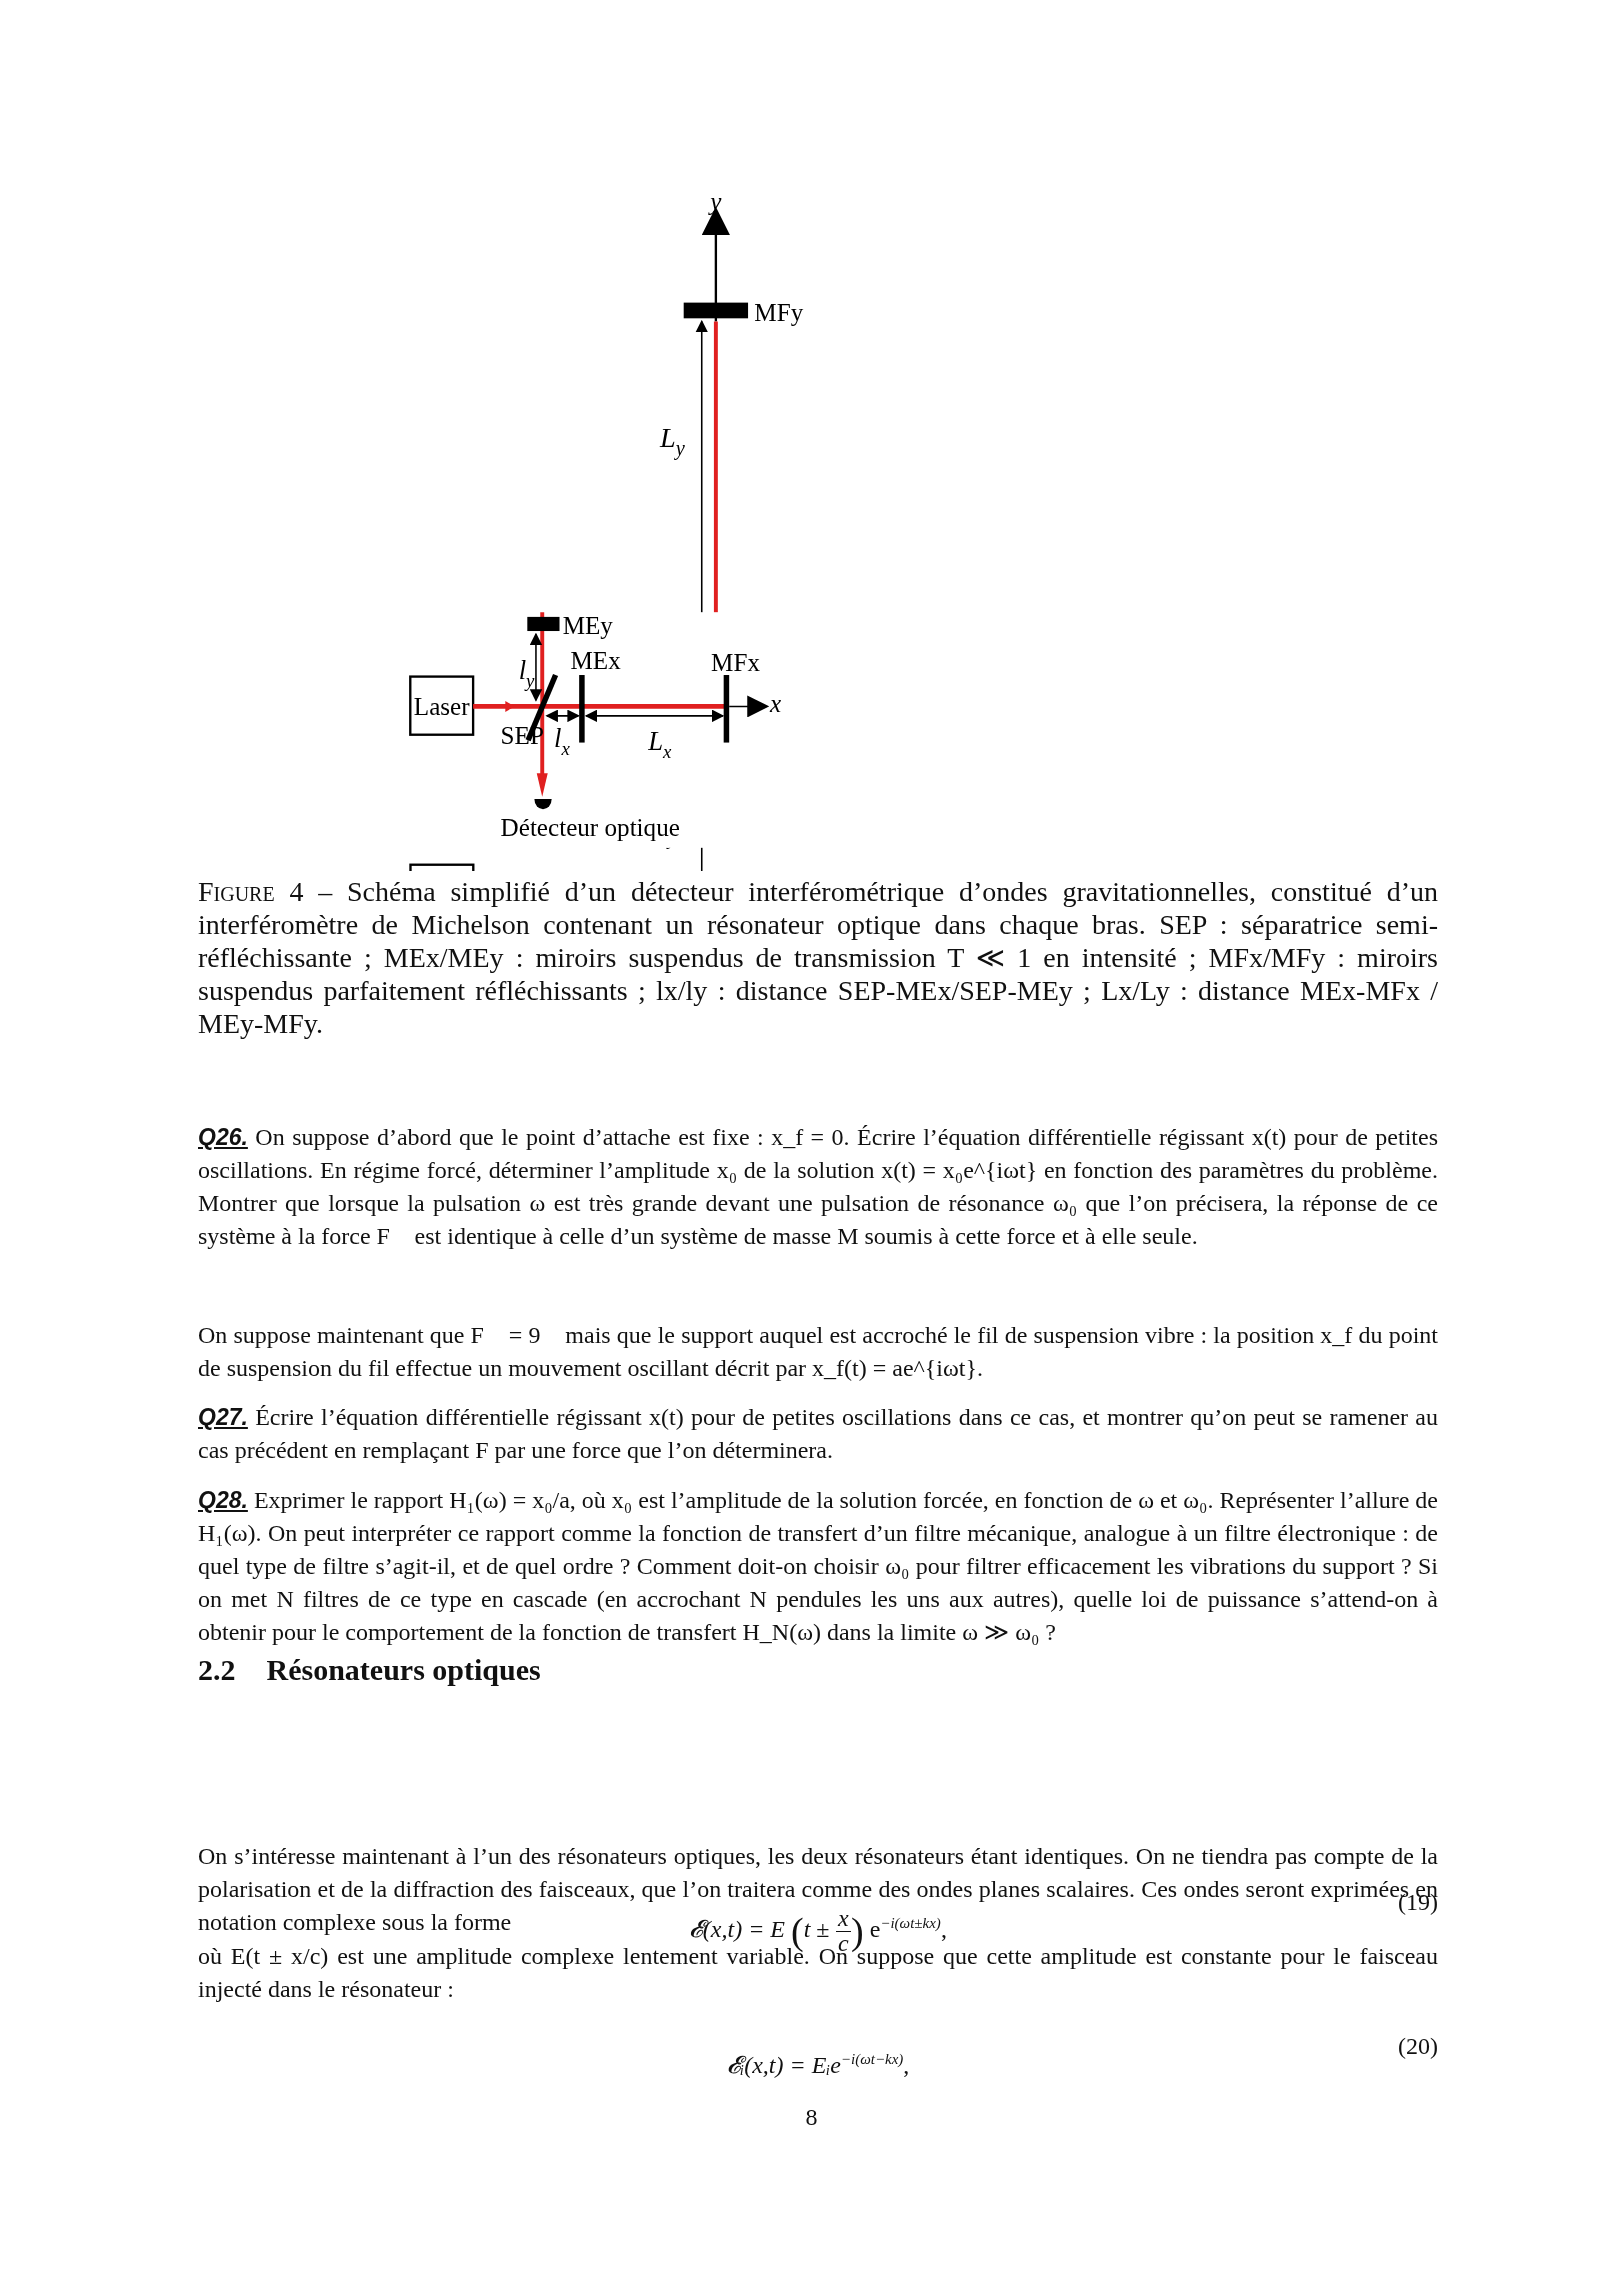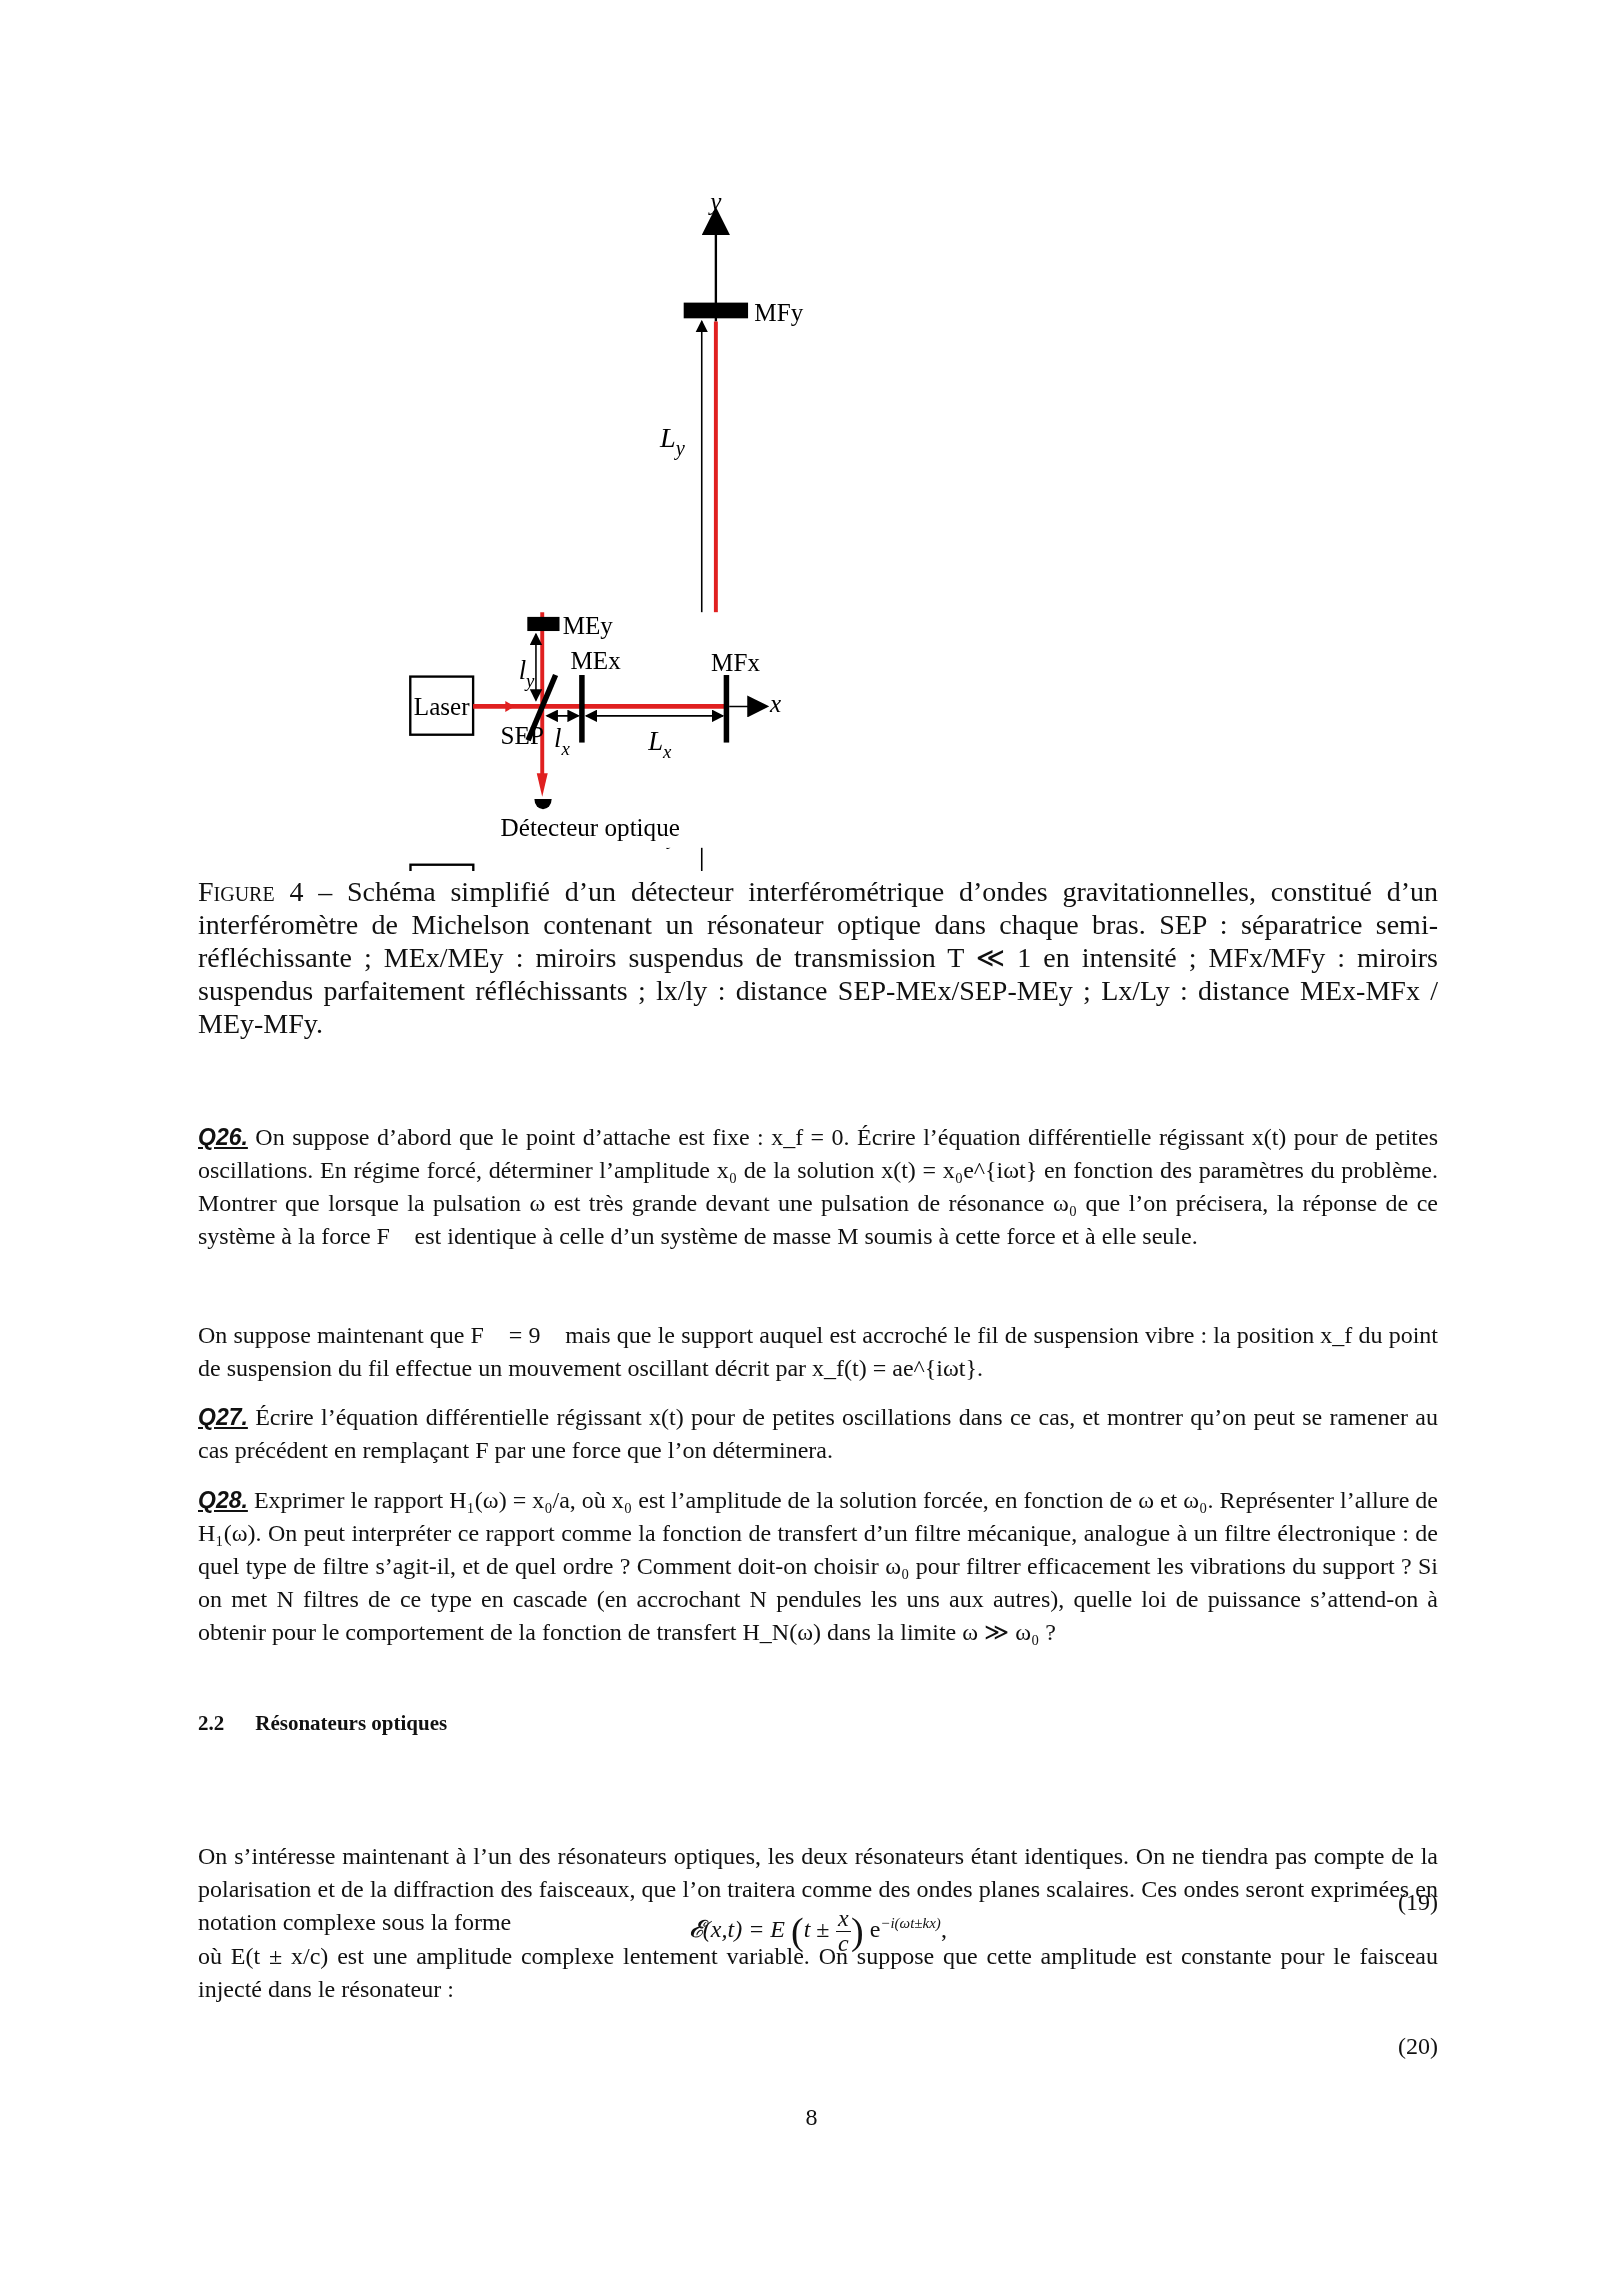--- a/index.html
+++ b/index.html
@@ -8,21 +8,21 @@
   .figure { position: absolute; left: 393px; top: 188px; width: 864px; height: 683px; }
   .figure svg { width: 100%; height: 100%; }
   .caption { position: absolute; left: 198px; top: 875px; width: 1240px;
              font-size: 28px; line-height: 33px; text-align: justify; }
   .caption .sc { font-variant: small-caps; }
   .para { position: absolute; left: 198px; width: 1240px; font-size: 24px; line-height: 33px;
           text-align: justify; }
   .q { font-family: "Liberation Sans", "DejaVu Sans", sans-serif; font-weight: bold;
        text-decoration: underline; font-size: 23px; font-style: italic; }
   .m { font-style: italic; }
-  .section { position: absolute; left: 198px; top: 1711px; font-size: 21px; font-weight: bold; }
+  .section { position: absolute; left: 198px; top: 1653px; font-size: 30px; font-weight: bold; }
   .section .num { margin-right: 31px; }
   .eq { position: absolute; left: 198px; width: 1240px; font-size: 24px; height: 55px; }
   .eq .body { position: absolute; left: 0; right: 0; text-align: center; top: 27px; }
   .eq .tag { position: absolute; right: 0; top: 9.4px; }
   .frac { display: inline-block; vertical-align: middle; text-align: center; line-height: 23.6px; }
   .frac span { display: block; }
   .frac .top { border-bottom: 1.2px solid #111; padding: 0 2.4px; font-style: italic; }
   .frac .bot { font-style: italic; }
   .big { font-size: 38px; vertical-align: middle; font-weight: 300; }
   .pagenum { position: absolute; left: 0; width: 1623px; top: 2104px; text-align: center; font-size: 24px; }
@@ -154,17 +154,20 @@
     e<sup class="m">−i(ωt±kx)</sup>,
   </div>
   <span class="tag">(19)</span>
 </div>
 
 <div class="para" style="top:1940px">
   <span>où E(t ± x/c) est une amplitude complexe lentement variable. On suppose que cette amplitude est constante pour le faisceau injecté dans le résonateur :</span>
 </div>
 
 <div class="eq" style="top:2024px">
+  <div class="body">
+    <span class="m">𝓔ᵢ(x,t) = Eᵢe</span><sup class="m">−i(ωt−kx)</sup>,
+  </div>
   <span class="tag">(20)</span>
 </div>
 
 <div class="pagenum">8</div>
 
 
 </body></html>

